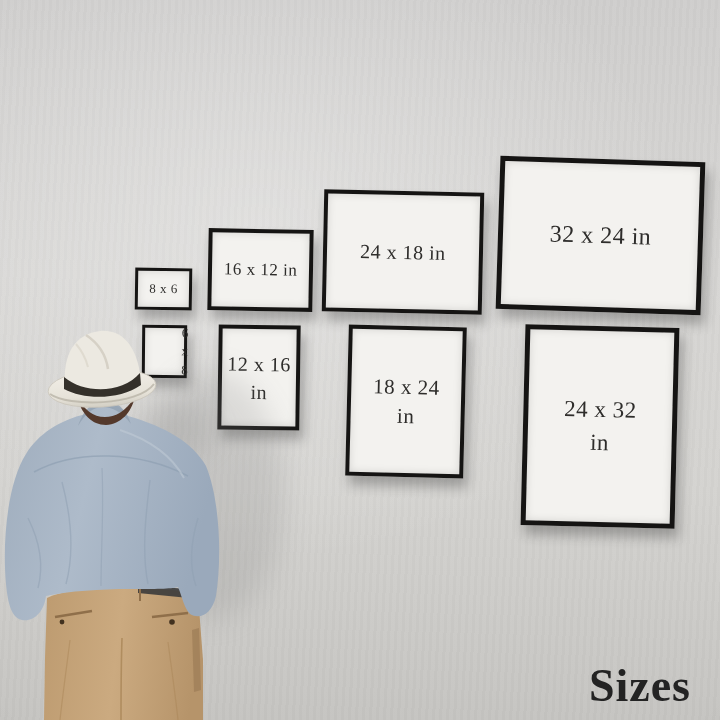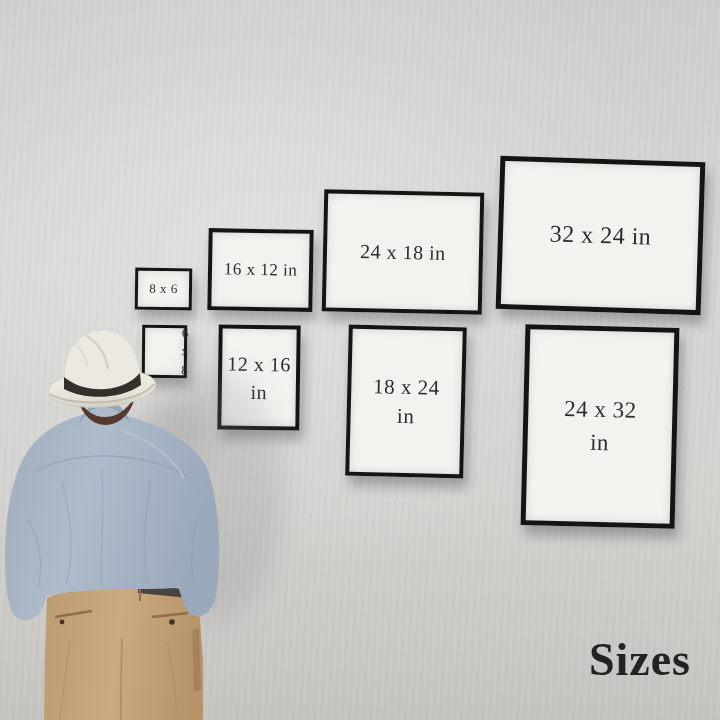--- a/index.html
+++ b/index.html
@@ -37,21 +37,21 @@
   
   .f-6x8   {left:142px;top:325px;width:45px; height:53px; border-width:3px;transform:rotate(0.5deg);}
   .f-6x8   .size-label{font-size:13px;margin-left:41px;}
   .f-12x16 {left:218px;top:325px;width:82px; height:105px;border-width:4px;transform:rotate(0.8deg);}
   .f-12x16 .size-label{font-size:20px;}
   .f-18x24 {left:347px;top:326px;width:118px;height:151px;border-width:4px;transform:rotate(1.4deg);}
   .f-18x24 .size-label{font-size:21px;line-height:1.35;}
   .f-24x32 {left:523px;top:326px;width:154px;height:201px;border-width:5px;transform:rotate(1.4deg);}
   .f-24x32 .size-label{font-size:23px;}
   .caption{
-    position:absolute;right:29px;bottom:34px;
+    position:absolute;right:29px;bottom:8px;
     font-size:46px;font-weight:700;letter-spacing:1px;
     color:var(--caption-text,#232323);
   }
   .man-svg{position:absolute;left:0;top:0;width:720px;height:720px;pointer-events:none;}
 </style>
 </head>
 <body>
 
 <div class="stage">
 

